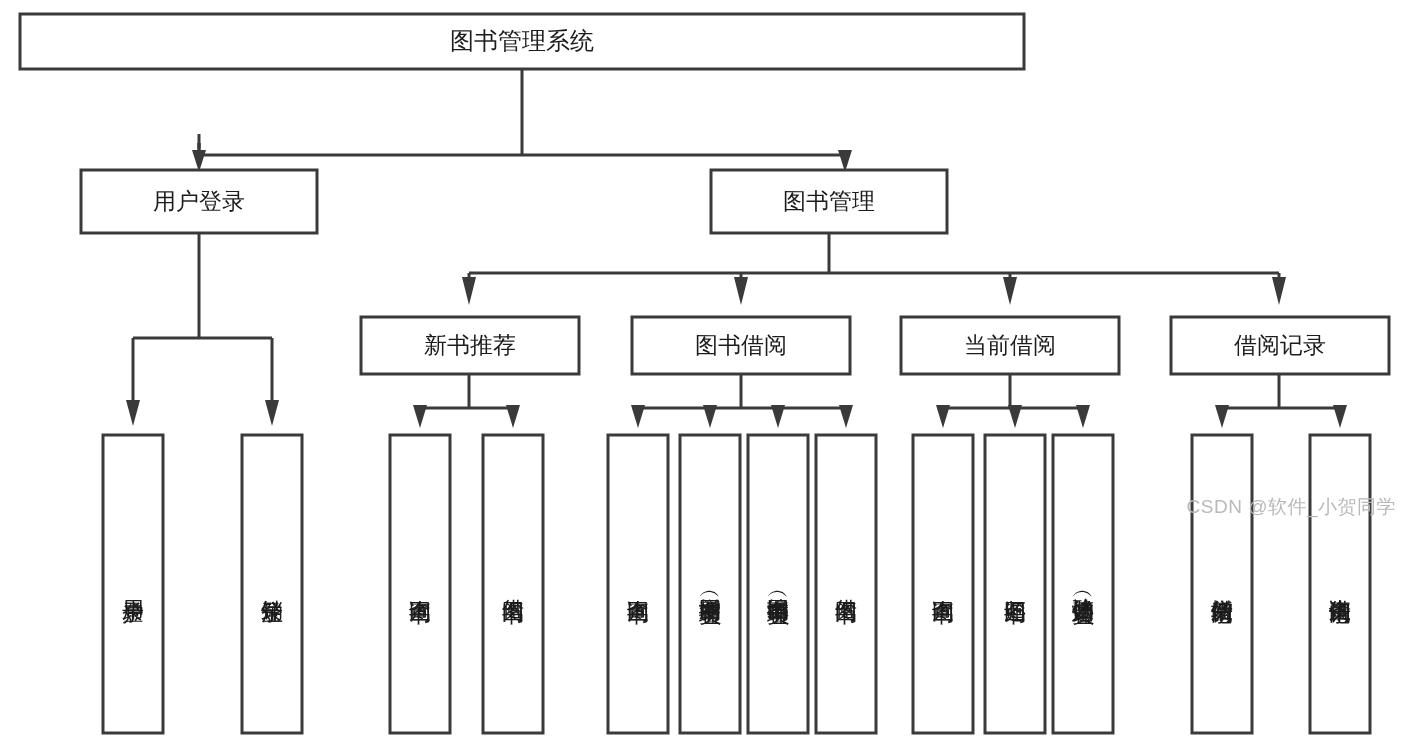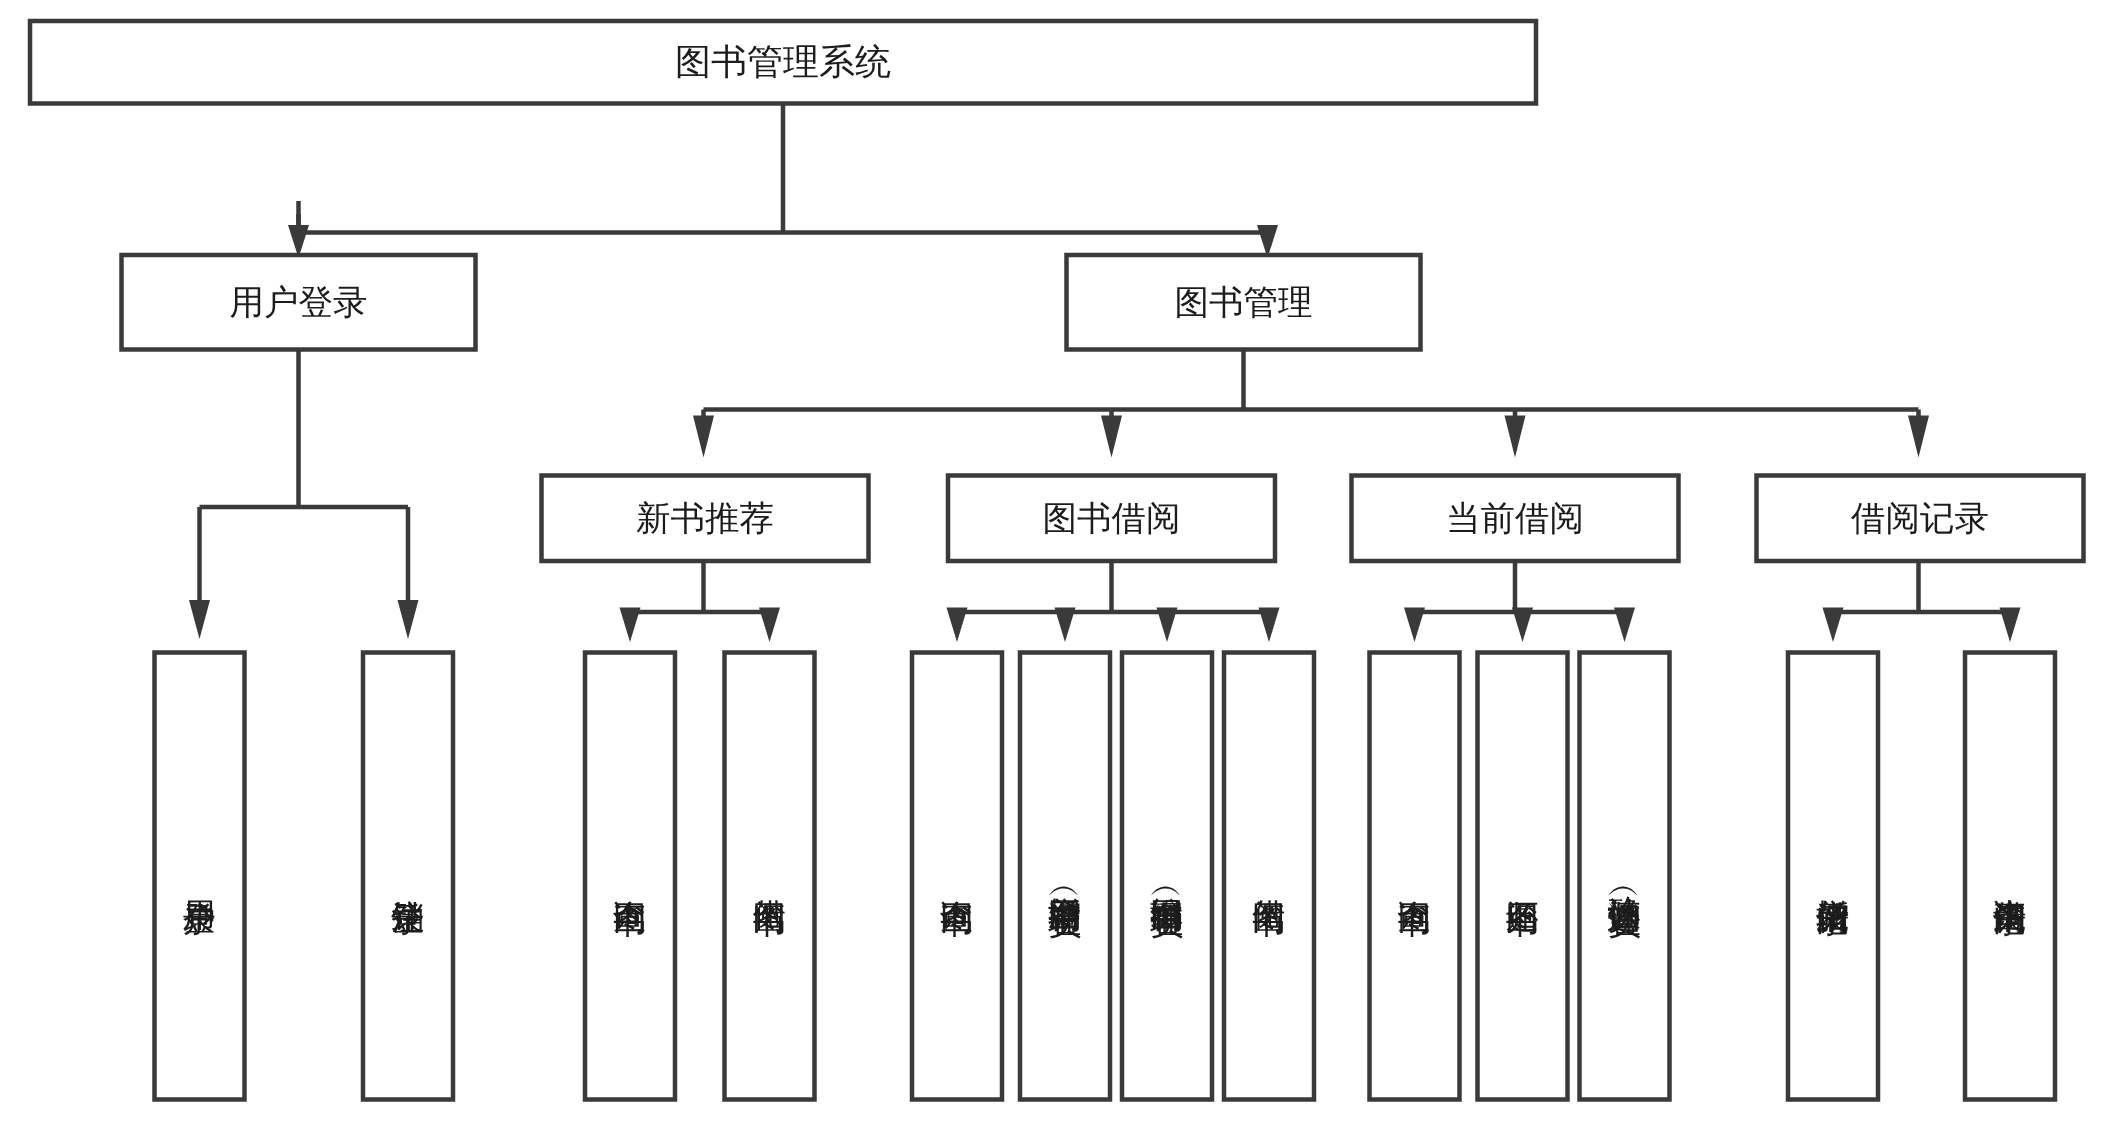--- a/index.html
+++ b/index.html
@@ -262,14 +262,15 @@
   <div class="vlabel" style="left:608px; top:435px; width:60px; height:298px;">查询图书</div>
   <div class="vlabel" style="left:680px; top:435px; width:60px; height:298px;">新增图书（管理员）</div>
   <div class="vlabel" style="left:748px; top:435px; width:60px; height:298px;">编辑图书（管理员）</div>
   <div class="vlabel" style="left:816px; top:435px; width:60px; height:298px;">借阅图书</div>
   <div class="vlabel" style="left:913px; top:435px; width:60px; height:298px;">查询图书</div>
   <div class="vlabel" style="left:985px; top:435px; width:60px; height:298px;">归还图书</div>
   <div class="vlabel" style="left:1053px; top:435px; width:60px; height:298px;">确认归还（管理员）</div>
   <div class="vlabel" style="left:1192px; top:435px; width:60px; height:298px;">新增借阅记录</div>
   <div class="vlabel" style="left:1310px; top:435px; width:60px; height:298px;">查询借阅记录</div>
 
+  <div class="watermark">CSDN @软件_小贺同学</div>
 
 </div>
 
 </body></html>

